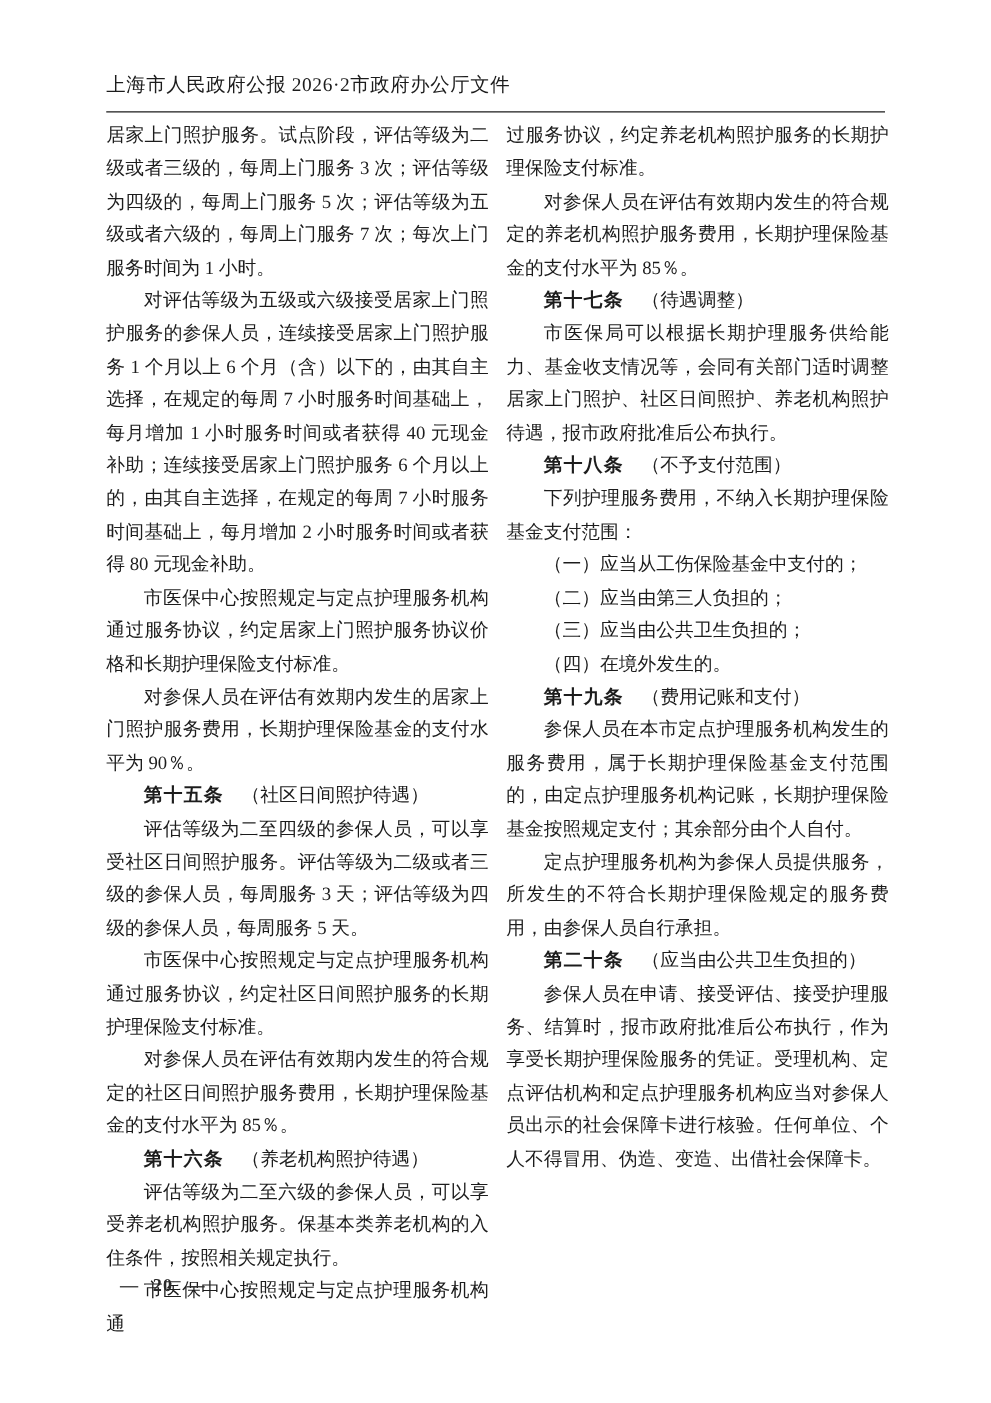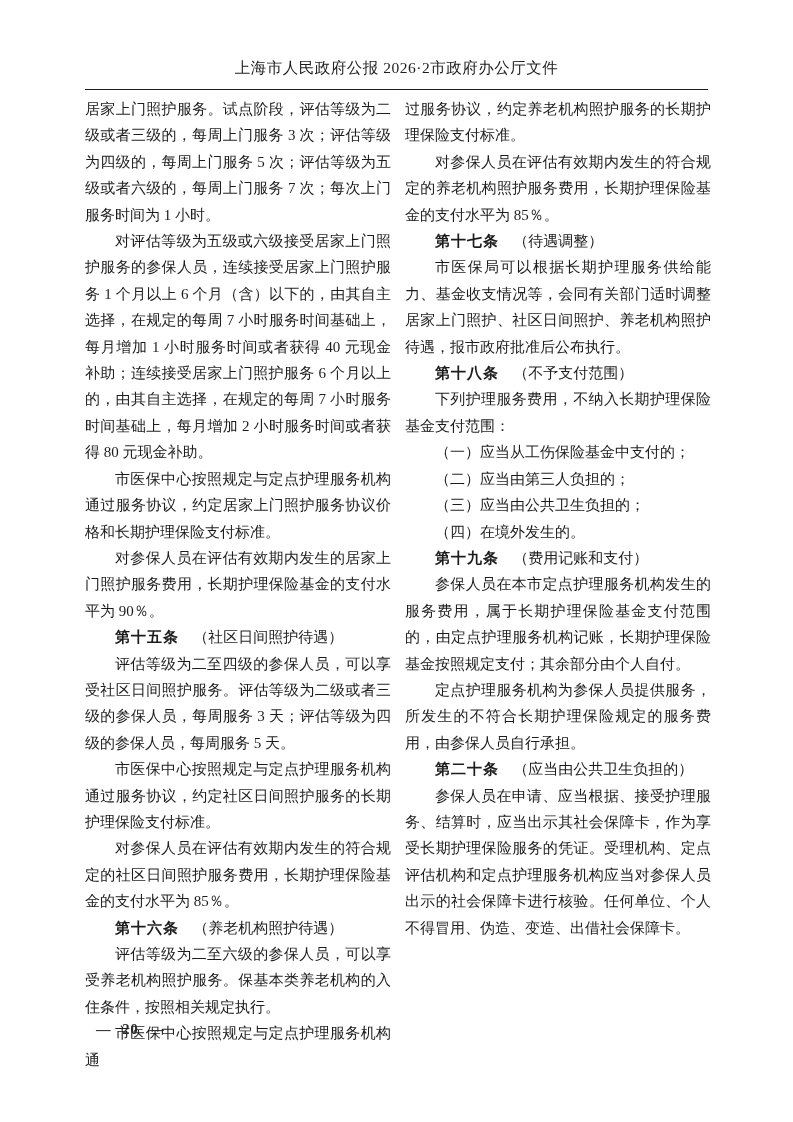--- a/index.html
+++ b/index.html
@@ -15,21 +15,21 @@
     overflow: hidden;
     font-family: "Liberation Serif", "DejaVu Serif", serif;
     color: #1c1c1c;
   }
   .gazette-header {
     position: absolute;
     top: 58px;
     left: 85px;
     right: 85px;
     display: flex;
-    justify-content: center;
+    justify-content: flex-start;
     align-items: baseline;
     font-size: 15.5px;
     letter-spacing: 0.5px;
   }
   .header-divider {
     position: absolute;
     top: 89px;
     left: 85px;
     right: 85px;
     height: 0;
@@ -109,19 +109,19 @@
         <p><span class="art-num">第十八条</span><span>（不予支付范围）</span></p>
         <p>下列护理服务费用，不纳入长期护理保险基金支付范围：</p>
         <p>（一）应当从工伤保险基金中支付的；</p>
         <p>（二）应当由第三人负担的；</p>
         <p>（三）应当由公共卫生负担的；</p>
         <p>（四）在境外发生的。</p>
         <p><span class="art-num">第十九条</span><span>（费用记账和支付）</span></p>
         <p>参保人员在本市定点护理服务机构发生的服务费用，属于长期护理保险基金支付范围的，由定点护理服务机构记账，长期护理保险基金按照规定支付；其余部分由个人自付。</p>
         <p>定点护理服务机构为参保人员提供服务，所发生的不符合长期护理保险规定的服务费用，由参保人员自行承担。</p>
         <p><span class="art-num">第二十条</span><span>（应当由公共卫生负担的）</span></p>
-        <p>参保人员在申请、应当根据、接受护理服务、结算时，应当出示其社会保障卡，作为享受长期护理保险服务的凭证。受理机构、定点评估机构和定点护理服务机构应当对参保人员出示的社会保障卡进行核验。任何单位、个人不得冒用、伪造、变造、出借社会保障卡。</p>
+        <p>参保人员在申请、接受评估、接受护理服务、结算时，报市政府批准后公布执行，作为享受长期护理保险服务的凭证。受理机构、定点评估机构和定点护理服务机构应当对参保人员出示的社会保障卡进行核验。任何单位、个人不得冒用、伪造、变造、出借社会保障卡。</p>
       </div>
   </div>
 
   <div class="page-footer">— 20 —</div>
 
 </div>
 
 </body></html>

